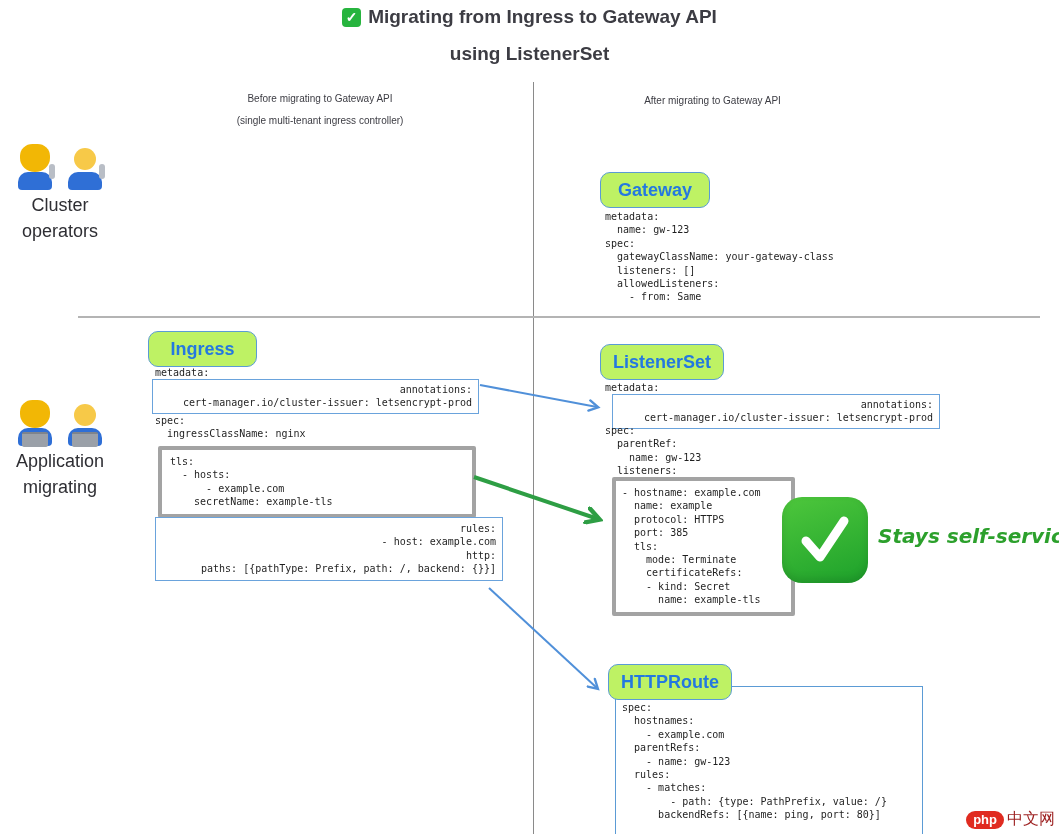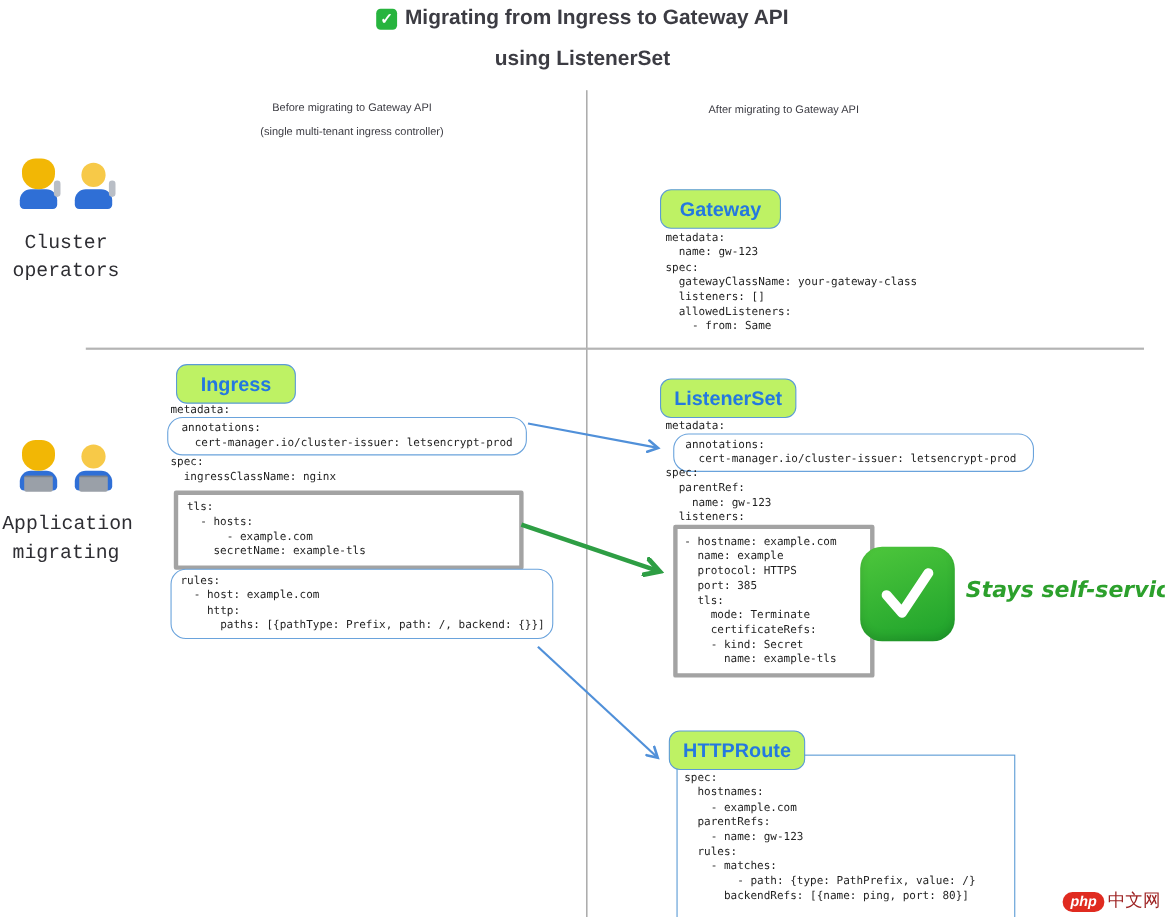--- a/index.html
+++ b/index.html
@@ -26,51 +26,51 @@
   .actor{position:absolute;width:116px;text-align:center;}
   .actor.ops{left:2px;top:146px;}
   .actor.devs{left:2px;top:402px;}
   .persons{display:flex;justify-content:center;gap:8px;height:46px;}
   .person{position:relative;width:42px;height:46px;}
   .person .head{position:absolute;top:2px;left:10px;width:22px;height:22px;border-radius:50%;background:#f7c948;z-index:2;}
   .person.woman .head::before{content:"";position:absolute;left:-4px;top:-4px;width:30px;height:28px;border-radius:50% 50% 60% 60%;background:#f2b705;z-index:-1;}
   .person .body{position:absolute;bottom:2px;left:4px;width:34px;height:18px;border-radius:10px 10px 4px 4px;background:#2f6fd6;z-index:1;}
   .person .wrench{position:absolute;right:1px;top:18px;width:6px;height:15px;border-radius:3px;background:#b9bec6;z-index:3;}
   .person .laptop{position:absolute;bottom:1px;left:8px;width:26px;height:13px;border-radius:2px;background:#9aa0a8;z-index:3;border-top:2px solid #7e848c;}
-  .actor-label{font-size:18px;color:#2e2e33;line-height:26px;margin-top:16px;font-family:Liberation Mono, monospace;}
+  .actor-label{font-size:18px;color:#2e2e33;line-height:26px;margin-top:0;}
   
   .res-label{
     position:absolute;display:flex;align-items:center;justify-content:center;
     background:#bef264;border:1.6px solid #5b9bd5;border-radius:10px;
     color:#2478e0;font-size:18px;font-weight:600;z-index:5;
   }
   
   pre.code{
     position:absolute;margin:0;font-family:"DejaVu Sans Mono",monospace;
     font-size:10px;line-height:13.4px;color:#1f1f1f;white-space:pre;z-index:3;
   }
-  pre.code.boxed-blue{border:1.5px solid #6aa3dc;border-radius:14px;background:#fff;}
+  pre.code.boxed-blue{border:1.5px solid #6aa3dc;border-radius:0;background:#fff;text-align:right;}
   pre.code.boxed-green{border:4px solid #a3a3a3;border-radius:2px;background:#fff;}
   .outer-box{position:absolute;border:1.6px solid #5b9bd5;background:#fff;z-index:2;}
   
   .big-check{
     position:absolute;left:782px;top:497px;width:86px;height:86px;border-radius:20px;
     background:linear-gradient(160deg,#4ec73c 0%,#1da12b 100%);
     display:flex;align-items:center;justify-content:center;z-index:6;
     box-shadow:inset 0 -4px 8px rgba(0,0,0,0.12);
   }
   .note-green{
     position:absolute;left:878px;top:524px;font-size:20px;font-weight:bold;font-style:italic;
     color:#2ca02c;font-family:"DejaVu Sans",sans-serif;white-space:nowrap;z-index:6;
   }
   
   svg.overlay{position:absolute;left:0;top:0;width:1059px;height:834px;pointer-events:none;z-index:4;}
   
   .watermark{position:absolute;right:4px;bottom:4px;display:flex;align-items:center;gap:3px;z-index:7;}
-  .php-pill{background:#e02b20;color:#fff;font-weight:bold;font-style:italic;font-size:13px;
+  .php-pill{background:#e02b20;color:#fff;font-weight:bold;font-size:13px;
     padding:1px 7px;border-radius:11px;line-height:16px;}
   .cn-text{color:#9c1f1f;font-weight:normal;font-size:16px;}
 </style>
 </head>
 <body>
 
 <div class="canvas">
 
   <div class="title-wrap">
     <div class="title-line1">
@@ -123,21 +123,21 @@
 
   <div class="res-label" style="left:600px;top:172px;width:108px;height:34px;">Gateway</div>
   <pre class="code" style="left:605px;top:210px;">metadata:
   name: gw-123
 spec:
   gatewayClassName: your-gateway-class
   listeners: []
   allowedListeners:
     - from: Same</pre>
 
-  <div class="res-label" style="left:148px;top:331px;width:107px;height:34px;margin-left:12px;">Ingress</div>
+  <div class="res-label" style="left:148px;top:331px;width:107px;height:34px;">Ingress</div>
   <pre class="code" style="left:155px;top:366px;">metadata:</pre>
   <pre class="code boxed-blue" style="left:152px;top:379px;width:307px;padding:3px 6px 3px 12px;">annotations:
   cert-manager.io/cluster-issuer: letsencrypt-prod</pre>
   <pre class="code" style="left:155px;top:414px;">spec:
   ingressClassName: nginx</pre>
   <pre class="code boxed-green" style="left:158px;top:446px;width:296px;padding:5px 6px 5px 8px;">tls:
   - hosts:
       - example.com
     secretName: example-tls</pre>
   <pre class="code boxed-blue" style="left:155px;top:517px;width:332px;padding:4px 6px 4px 8px;">rules:

